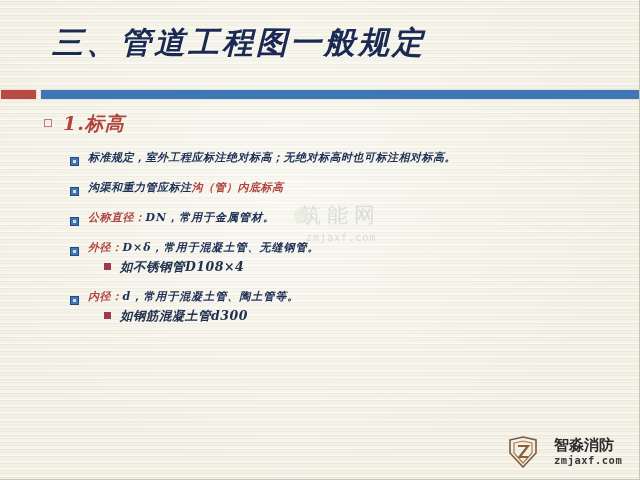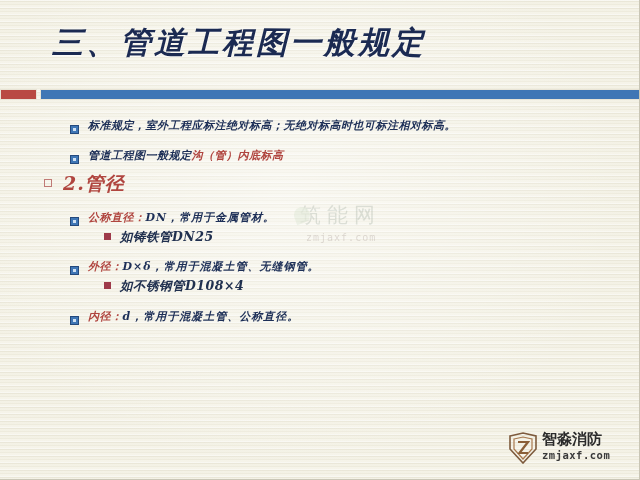--- a/index.html
+++ b/index.html
@@ -213,22 +213,22 @@
   }
 
   
   .logo {
     position: absolute;
     left: 508px;
     top: 432px;
     width: 128px;
     height: 40px;
     display: flex;
-    align-items: flex-start;
-    gap: 4px;
+    align-items: center;
+    gap: 16px;
   }
   .logo-mark {
     width: 30px;
     height: 32px;
     position: relative;
     flex: 0 0 auto;
   }
   .logo-text {
     display: flex;
     flex-direction: column;
@@ -257,58 +257,58 @@
 
 <div id="slide">
 
   <div class="title">三、管道工程图一般规定</div>
 
   <div class="rule rule-red"></div>
   <div class="rule rule-blue"></div>
 
   <div class="content">
 
-
-    <div class="row lvl2">
-      <span class="bul2"></span>
-      <span>标准规定，室外工程应标注绝对标高；无绝对标高时也可标注相对标高。</span>
-    </div>
-
-
-    <div class="row lvl2">
-      <span class="bul2"></span>
-      <span class="navy">管道工程图一般规定</span><span class="hl">沟（管）内底标高</span>
-    </div>
-
     <div class="row lvl1">
       <span class="bul1"></span>
-      <span class="txt">2.管径</span>
-    </div>
+      <span class="txt">1.标高</span>
+    </div>
+
+    <div class="row lvl2">
+      <span class="bul2"></span>
+      <span>标准规定，室外工程应标注绝对标高；无绝对标高时也可标注相对标高。</span>
+    </div>
+
+
+    <div class="row lvl2">
+      <span class="bul2"></span>
+      <span class="navy">沟渠和重力管应标注</span><span class="hl">沟（管）内底标高</span>
+    </div>
+
 
     <div class="row lvl2">
       <span class="bul2"></span>
       <span class="red">公称直径：</span><span class="navy mono">DN，常用于金属管材。</span>
-    </div>
-    <div class="row lvl3">
-      <span class="bul3"></span>
-      <span>如铸铁管DN25</span>
     </div>
 
     <div class="row lvl2">
       <span class="bul2"></span>
       <span class="red">外径：</span><span class="navy mono">D×δ，常用于混凝土管、无缝钢管。</span>
     </div>
     <div class="row lvl3">
       <span class="bul3"></span>
       <span>如不锈钢管D108×4</span>
     </div>
 
     <div class="row lvl2">
       <span class="bul2"></span>
-      <span class="red">内径：</span><span class="navy mono">d，常用于混凝土管、公称直径。</span>
+      <span class="red">内径：</span><span class="navy mono">d，常用于混凝土管、陶土管等。</span>
+    </div>
+    <div class="row lvl3">
+      <span class="bul3"></span>
+      <span>如钢筋混凝土管d300</span>
     </div>
 
   </div>
 
   <div class="watermark">
     <span class="wm-leaf"></span>
     <div class="wm-cn">筑能网</div>
     <div class="wm-url">zmjaxf.com</div>
   </div>
 

